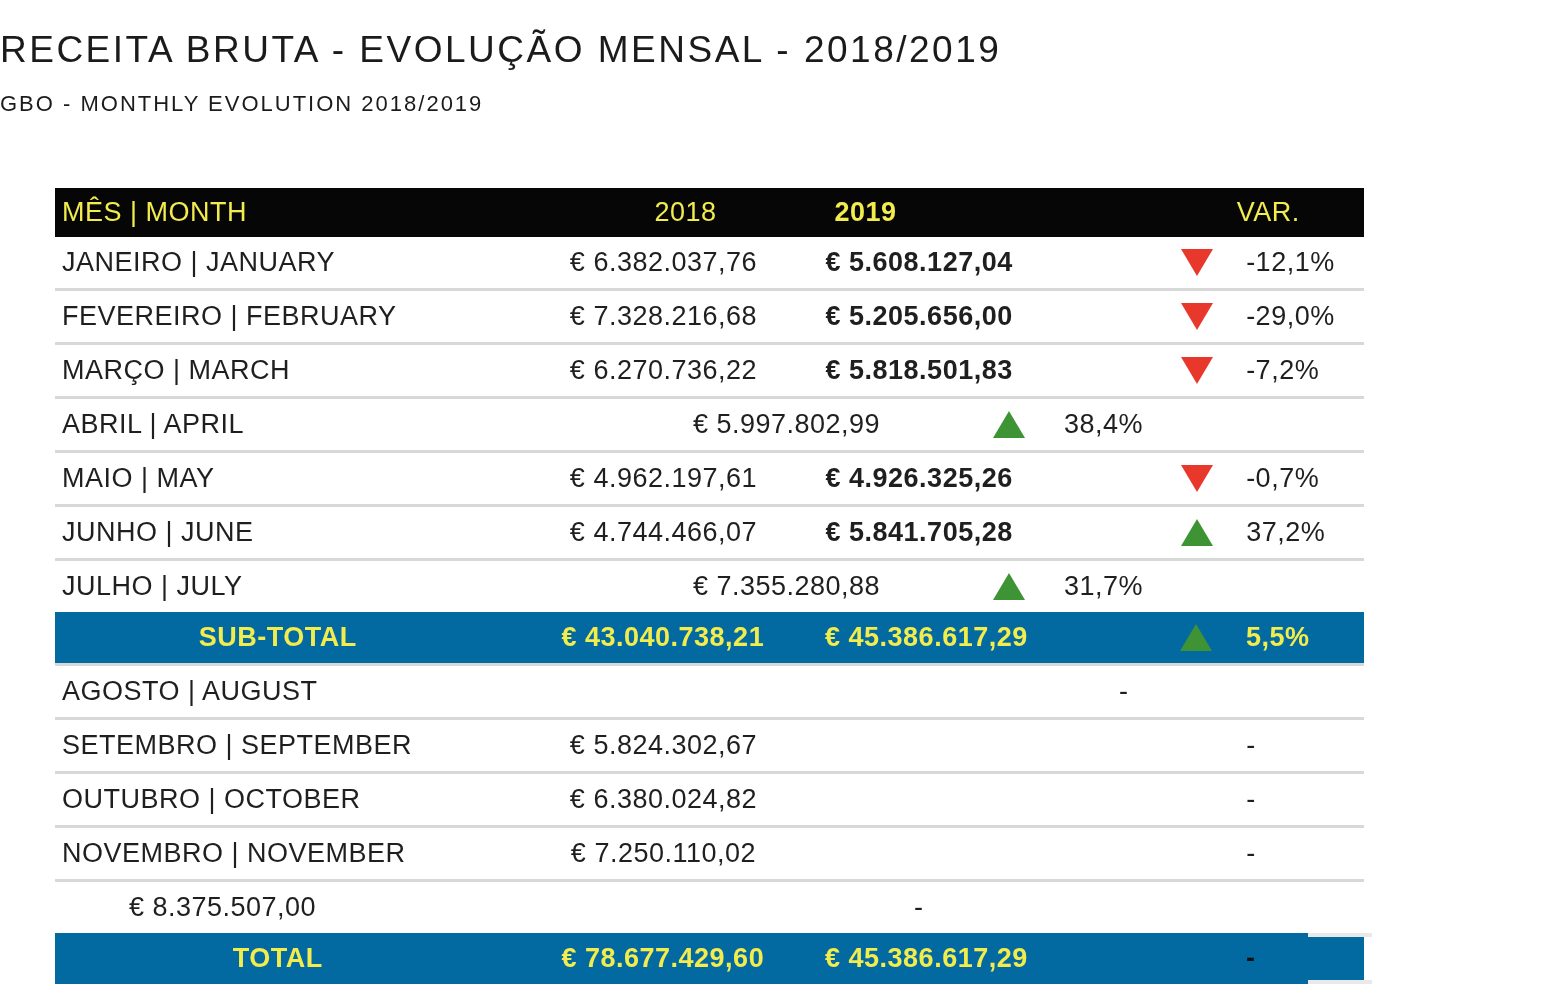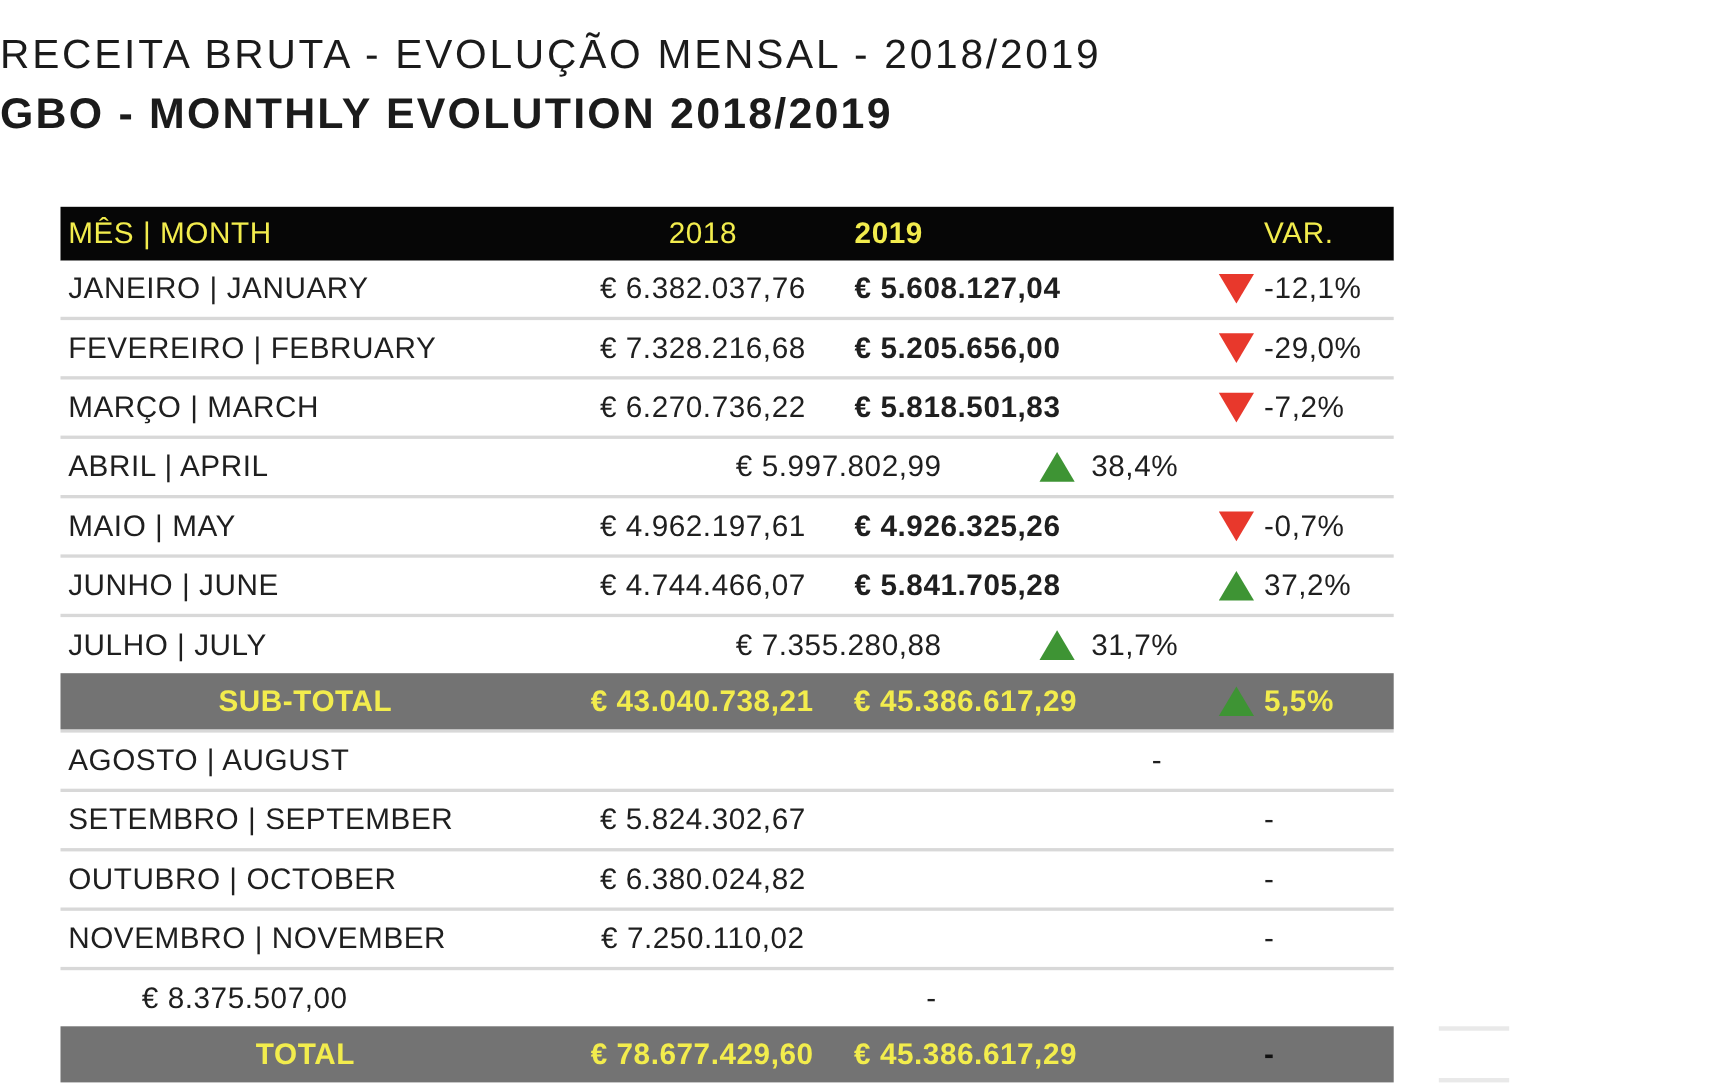--- a/index.html
+++ b/index.html
@@ -16,46 +16,46 @@
   .title {
     margin-top: 28px;
     font-size: 37px;
     line-height: 44px;
     letter-spacing: 2.5px;
     color: #1b1b1b;
     font-weight: 400;
   }
   .subtitle {
     margin-top: 14px;
-    font-size: 39px;
+    font-size: 22px;
     line-height: 36px;
     letter-spacing: 2px;
     color: #1b1b1b;
-    font-weight: 700;
+    font-weight: 400;
   }
   .table {
     margin-top: 66px;
     margin-left: 55px;
     width: 1470px;
   }
   .row, .hrow {
     display: flex;
     align-items: center;
-    width: 1212px;
+    width: 1309px;
     box-sizing: border-box;
   }
   .hrow {
     height: 49px;
     background: #060606;
     color: #F2EC4D;
   }
-  .row { height: 51px; background: #ffffff; }
+  .row { height: 51px; background: #ffffff; gap: 24px; }
   .row.sep { border-top: 3px solid #d8d8d8; height: 54px; }
   .row.band {
-    background: #737373;
+    background: #0369a1;
     color: #F2EC4D;
     font-weight: bold;
     position: relative;
   }
   .cell {
     box-sizing: border-box;
     font-size: 27px;
     letter-spacing: 0.5px;
     white-space: nowrap;
   }

